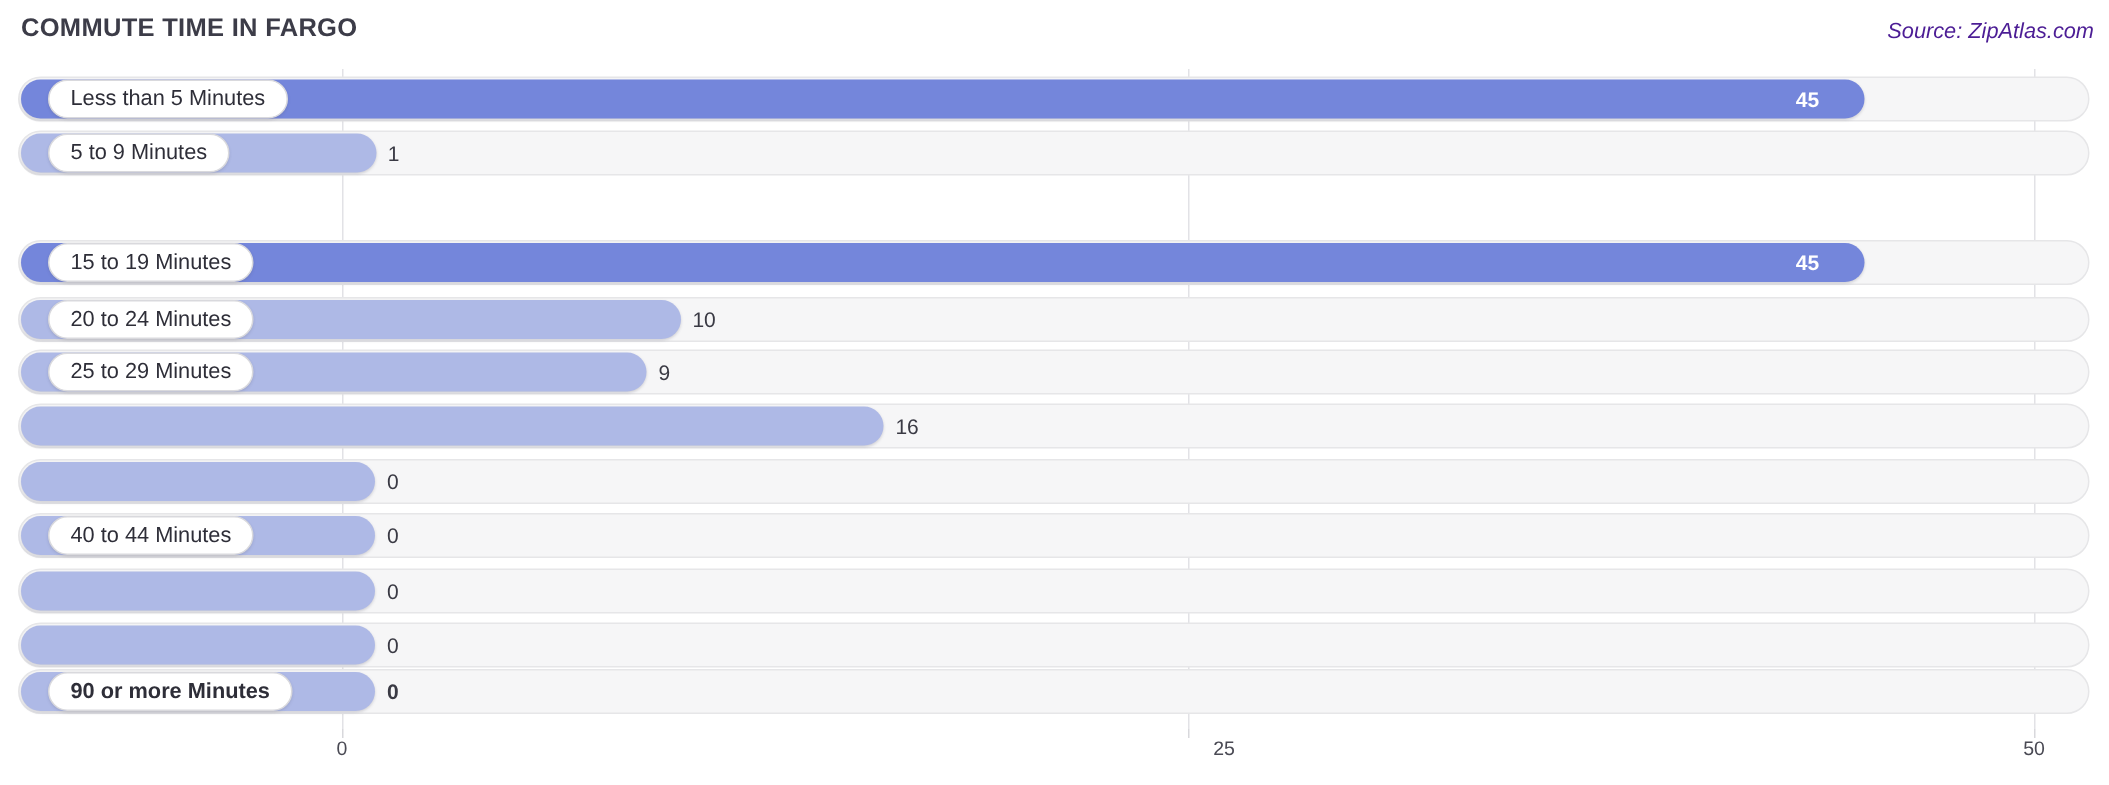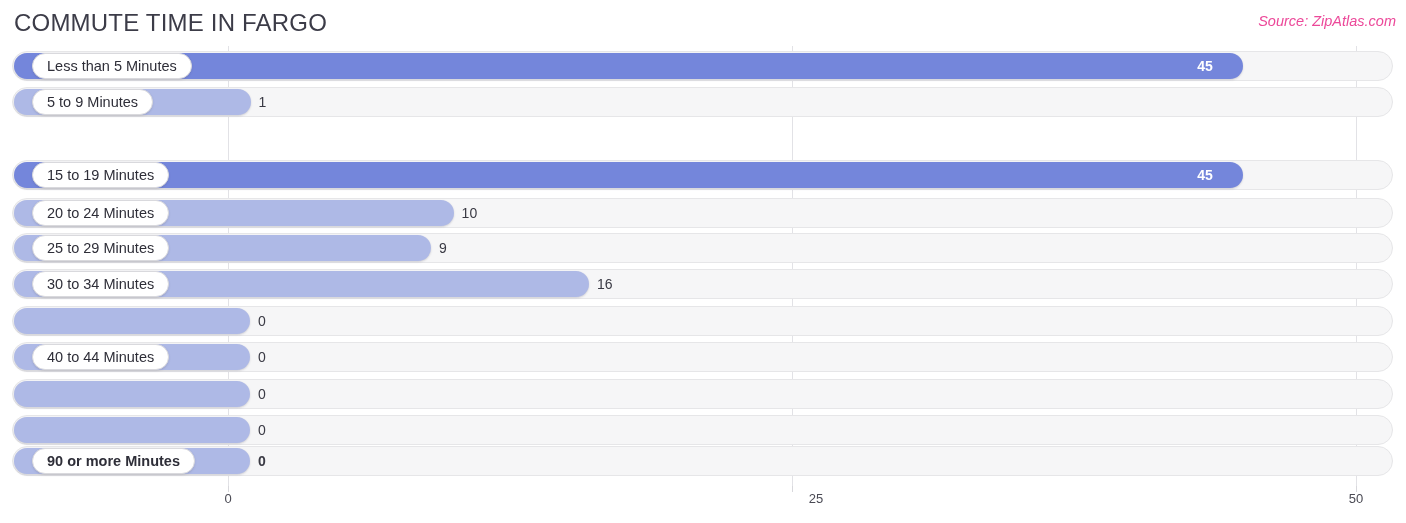--- a/index.html
+++ b/index.html
@@ -20,33 +20,33 @@
   #header {
     position: absolute;
     top: 0; left: 0;
     width: 1406px;
     height: 46px;
   }
   #chart-title {
     position: absolute;
     left: 14px;
     top: 9px;
-    font-size: 24px;
+    font-size: 17px;
     letter-spacing: .2px;
     color: #3c3c48;
-    font-weight: 400;
+    font-weight: 700;
     white-space: nowrap;
   }
   #source-label {
     position: absolute;
     right: 10px;
     top: 13px;
     font-size: 14.5px;
     font-style: italic;
-    color: #ec4899;
+    color: #4c1d95;
     white-space: nowrap;
   }
 
   
   #plot {
     position: absolute;
     left: 0;
     top: 46px;
     width: 1406px;
     height: 440px;
@@ -207,23 +207,20 @@
       <div class="track"></div>
       <div class="bar" style="width: 417.04px; background: rgb(174, 185, 230);"></div>
       <div class="pill">
         <span class="pill-label">25 to 29 Minutes</span>
       </div>
       <div class="value-out" style="left: 439.04px;">9</div>
     </div>
     <div class="row" style="top: 220.4px;">
       <div class="track"></div>
       <div class="bar" style="width: 574.96px; background: rgb(174, 185, 230);"></div>
-      <div class="pill">
-        <span class="pill-label">30 to 34 Minutes</span>
-      </div>
       <div class="value-out" style="left: 596.96px;">16</div>
     </div>
     <div class="row" style="top: 256.8px;">
       <div class="track"></div>
       <div class="bar" style="width: 236px; background: rgb(174, 185, 230);"></div>
       <div class="value-out" style="left: 258px;">0</div>
     </div>
     <div class="row" style="top: 293.2px;">
       <div class="track"></div>
       <div class="bar" style="width: 236px; background: rgb(174, 185, 230);"></div>

